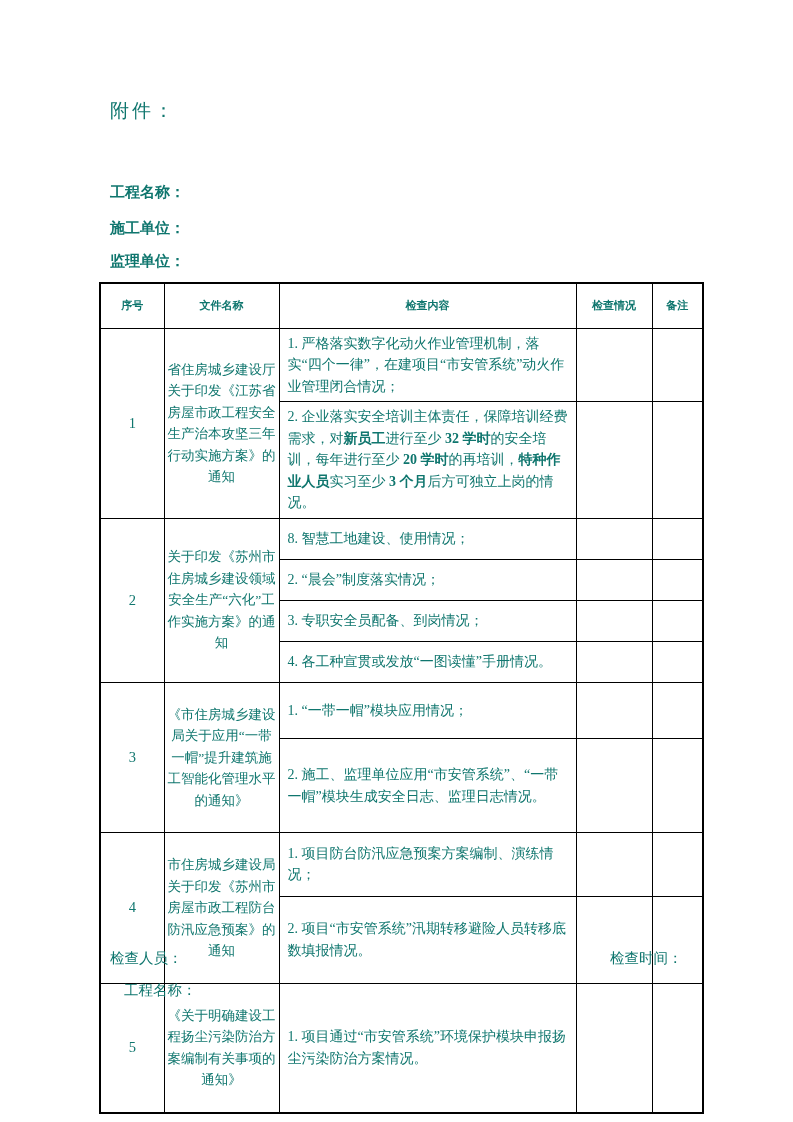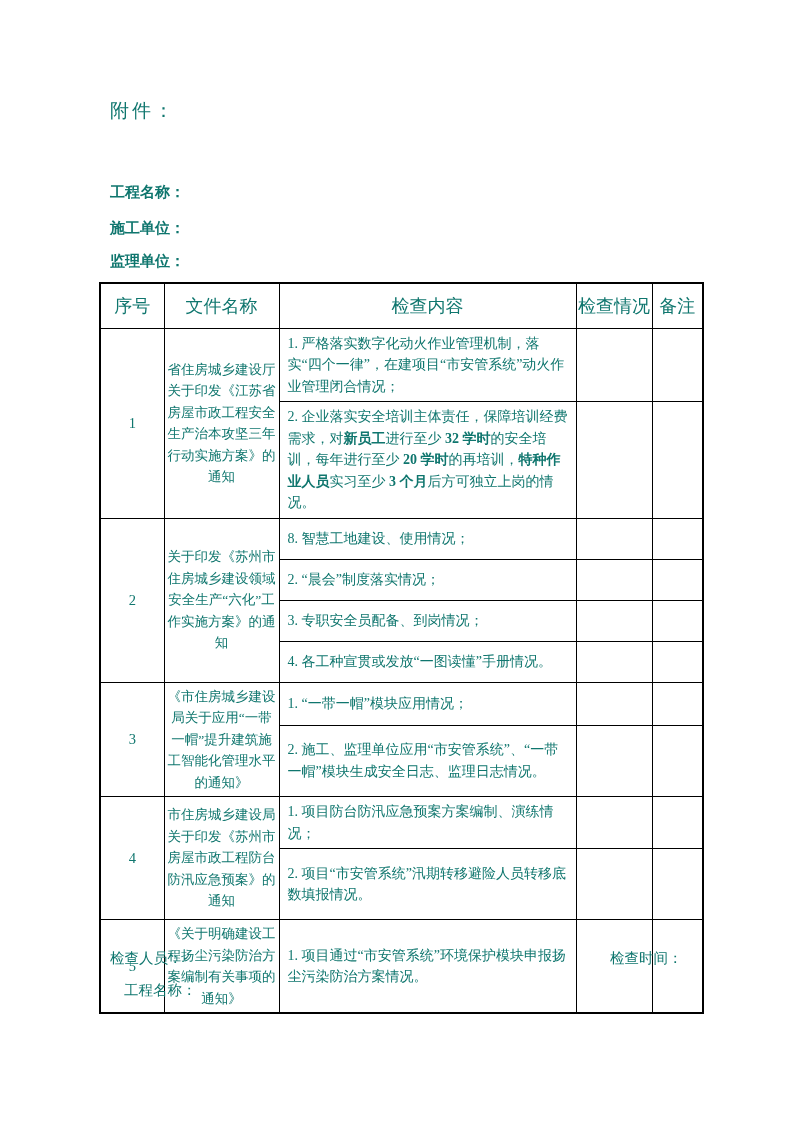--- a/index.html
+++ b/index.html
@@ -31,27 +31,27 @@
     position:absolute; left:99px; top:282px;
     width:603px; height:658px;
     border-collapse:collapse; table-layout:fixed;
     border:2px solid #000;
   }
   .check-table th, .check-table td {
     border:1px solid #000;
     vertical-align:middle;
   }
   .check-table th {
-    font-size:18px; font-weight:normal; text-align:center;
+    font-size:11px; font-weight:bold; text-align:center;
     height:45px;
   }
   td.no-cell { text-align:center; font-size:14.5px; }
   td.doc-cell {
     text-align:center; font-size:13.5px; line-height:21.5px;
-    padding:3px 1px;
+    padding:21px 1px;
   }
   td.item-cell {
     text-align:left; font-size:14px; line-height:21.5px;
     padding:4px 6px 4px 8px;
   }
   td.item-cell .b { font-weight:bold; }
   td.status-cell, td.remark-cell { background:#fff; }
 
   .footer-label { position:absolute; font-size:14.5px; font-weight:400; }
   .fl-inspector { left:110px; top:949px; }

